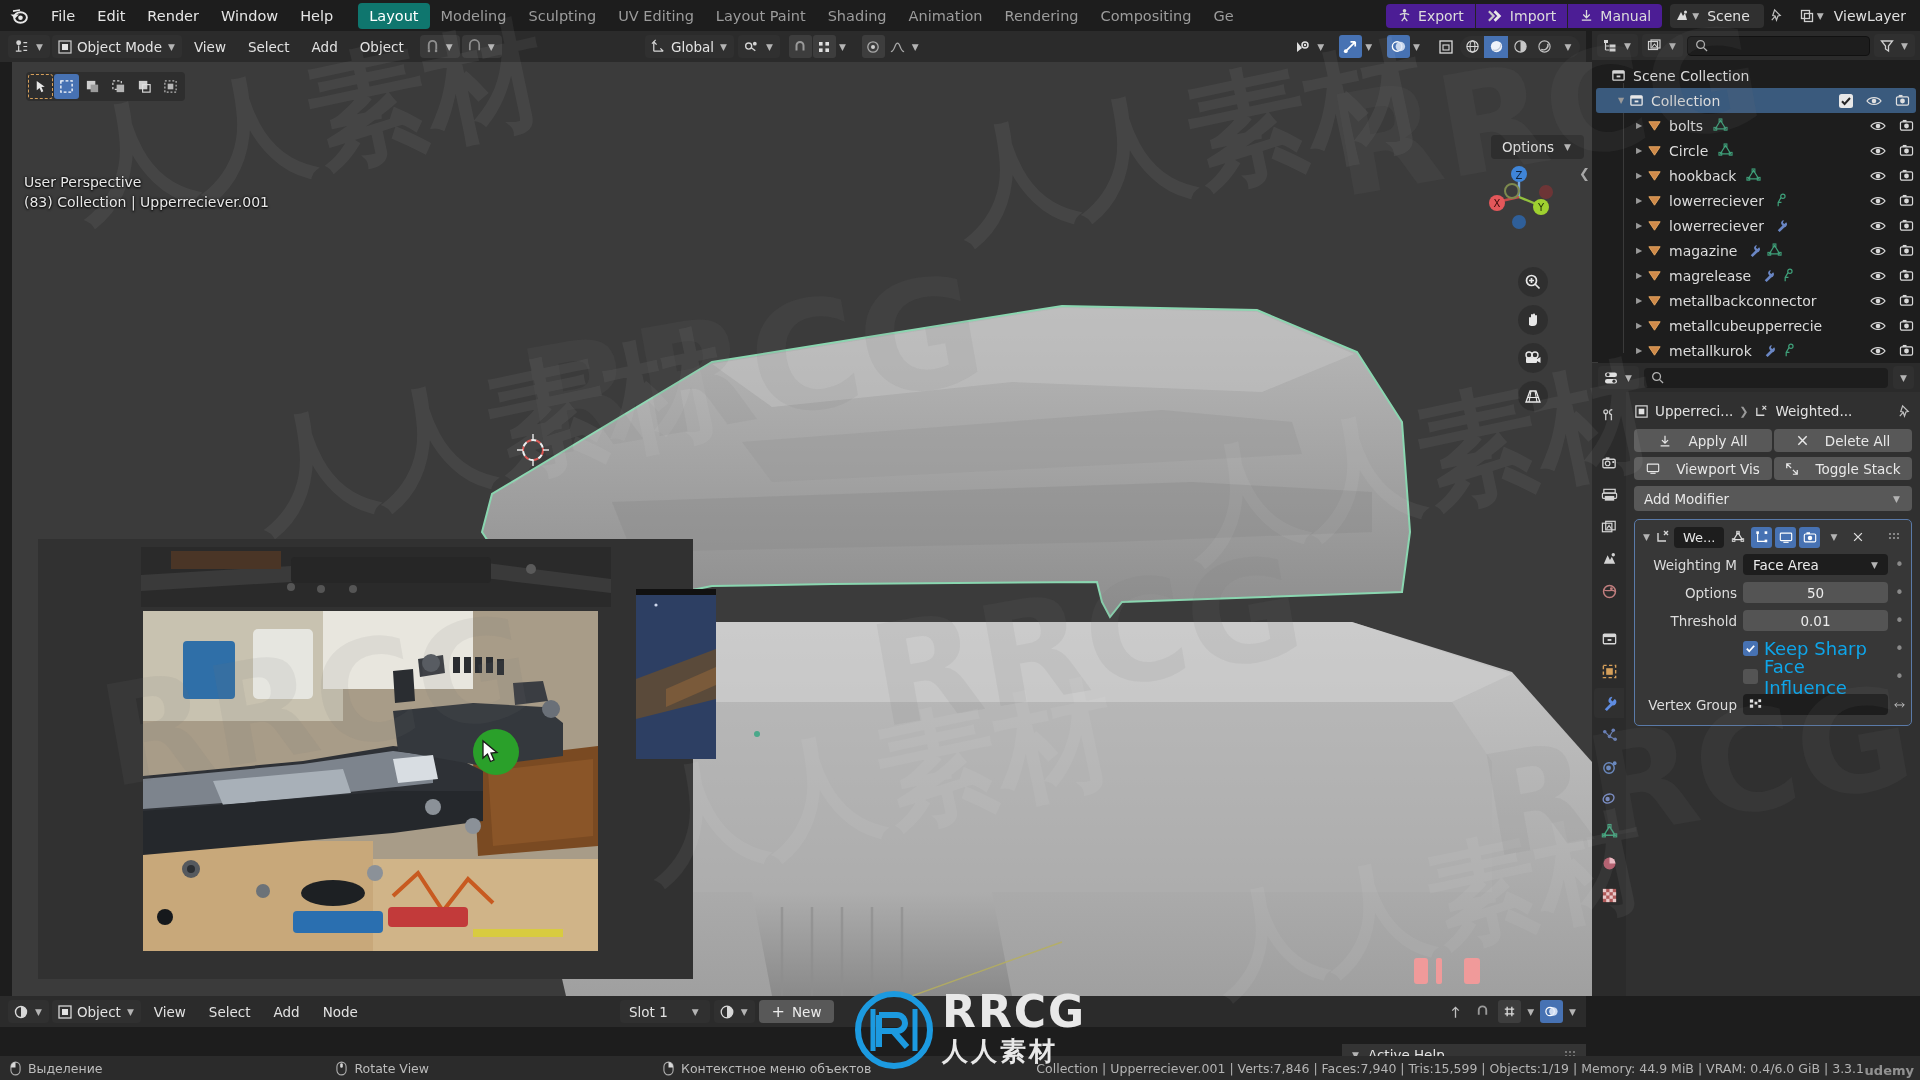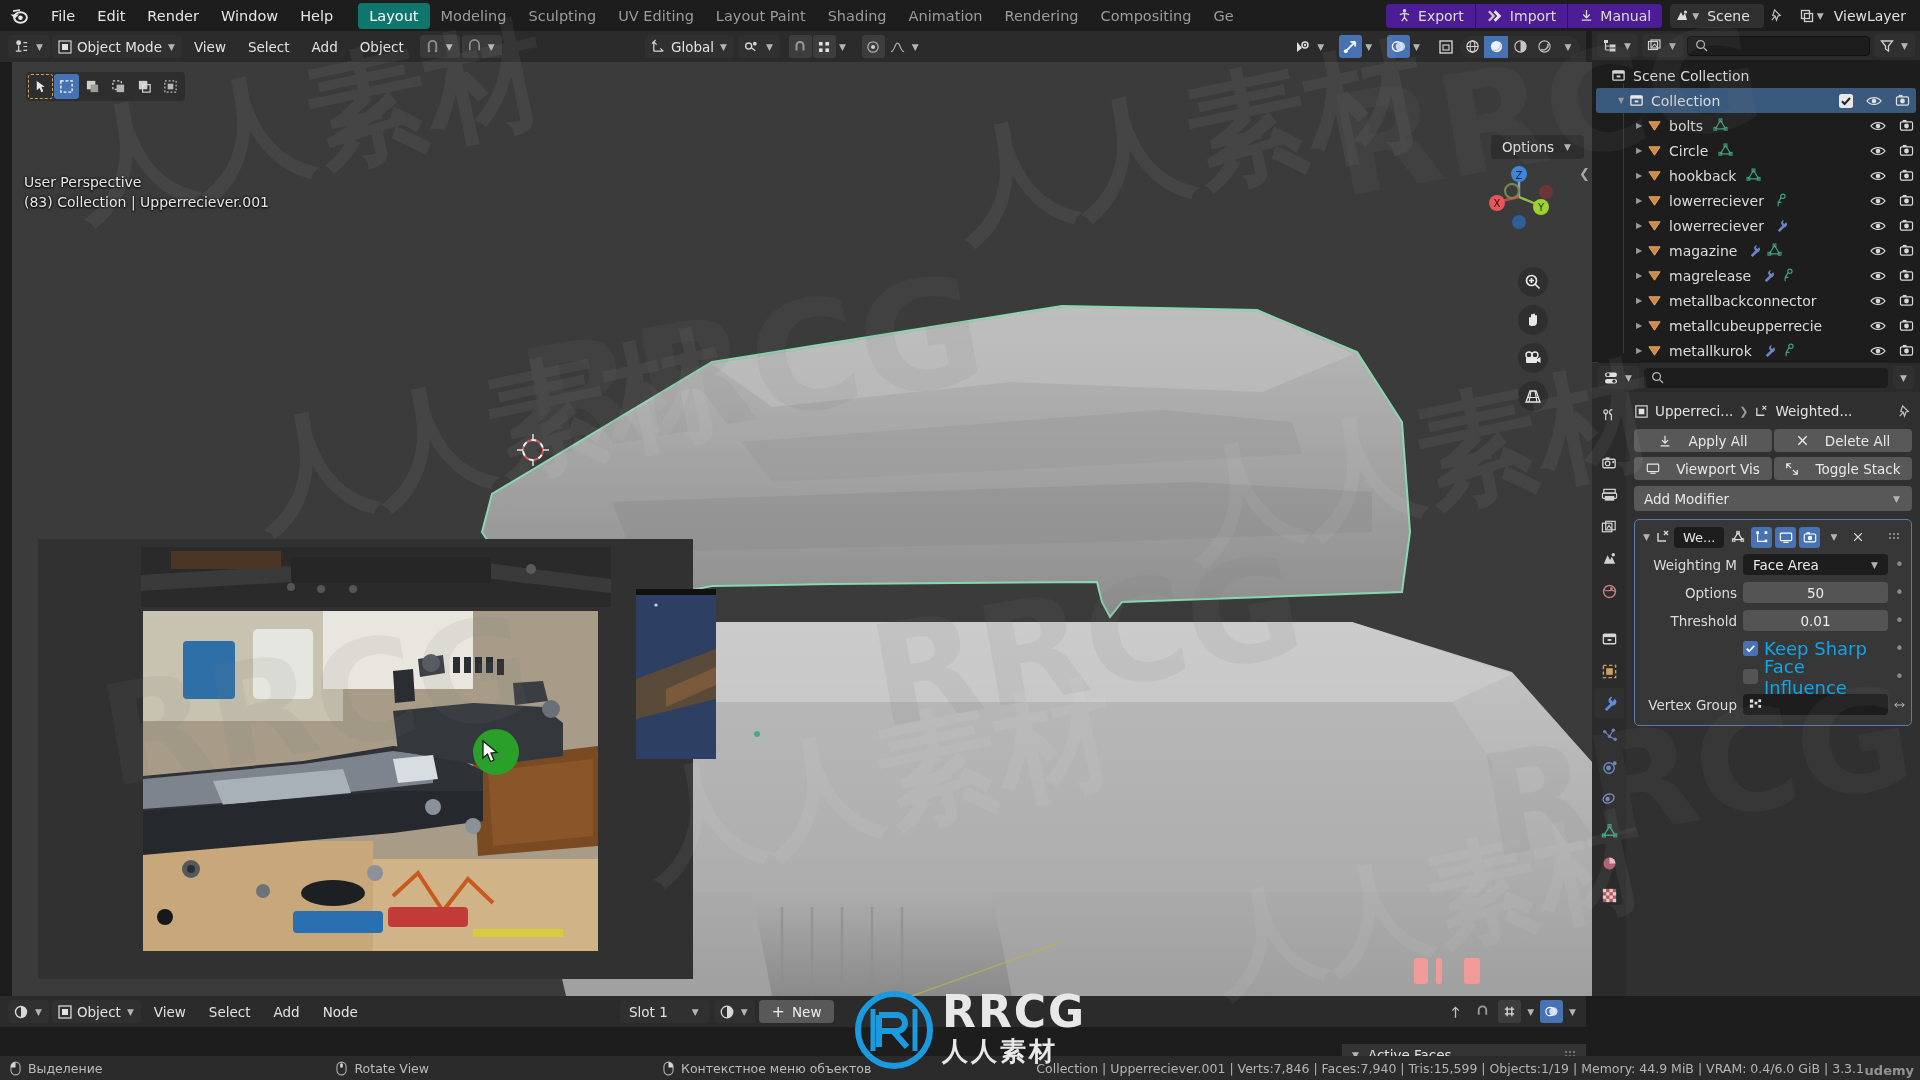--- a/index.html
+++ b/index.html
@@ -1379,21 +1379,21 @@
             <circle cx="10" cy="8" r="4.5" fill="#e8eefc" opacity="0.85"></circle>
           </svg>
         </span>
         <span class="chev">▼</span>
       </div>
     </div>
   </div>
 
   <div class="acttool">
     <span class="chev">▼</span>
-    <span class="at-lbl">Active Faces</span>
+    <span class="at-lbl">Active Help</span>
     <span style="margin-left:auto;">
       <svg width="14" height="11" viewBox="0 0 14 11">
         <g fill="#8a8a8a">
           <circle cx="2" cy="2" r="1"></circle>
             <circle cx="6" cy="2" r="1"></circle>
             <circle cx="10" cy="2" r="1"></circle>
           <circle cx="2" cy="6" r="1"></circle>
             <circle cx="6" cy="6" r="1"></circle>
             <circle cx="10" cy="6" r="1"></circle>
         </g>

